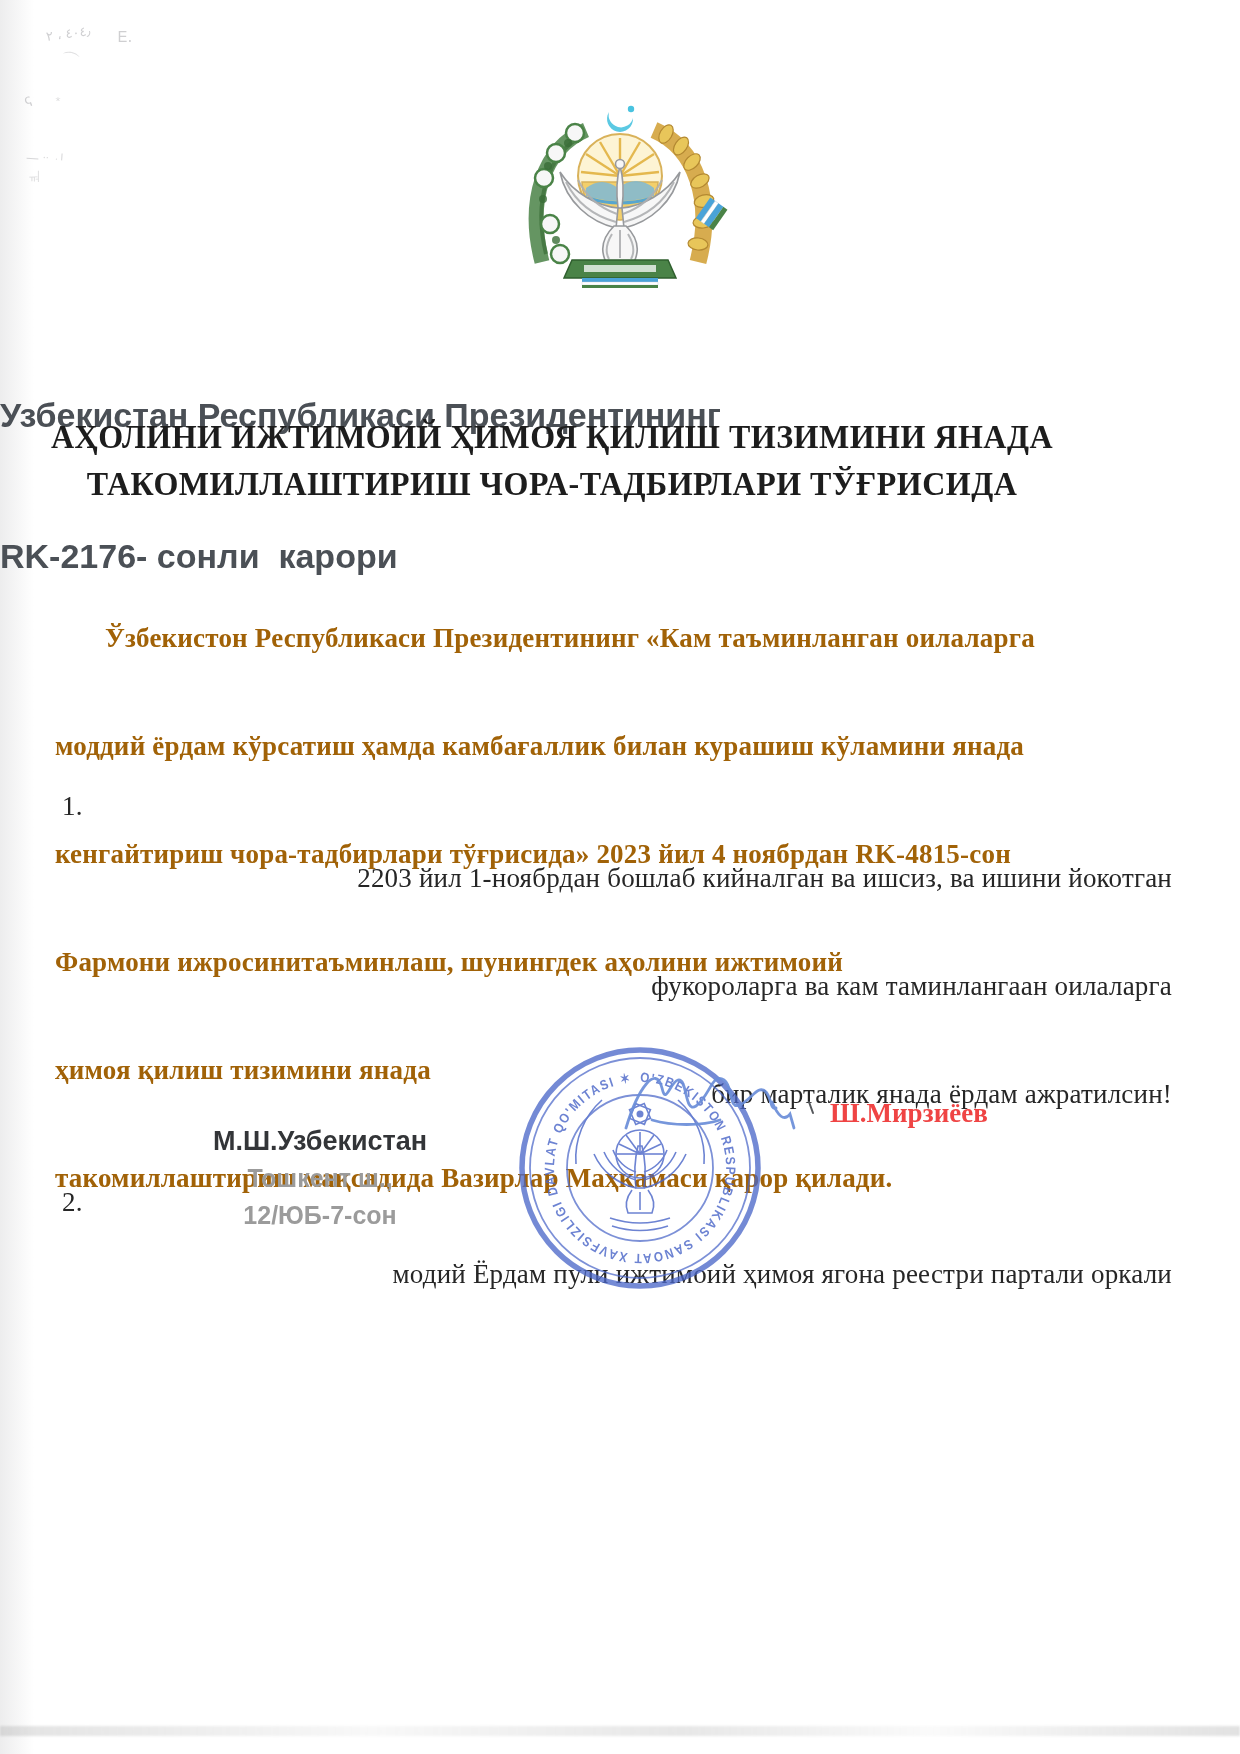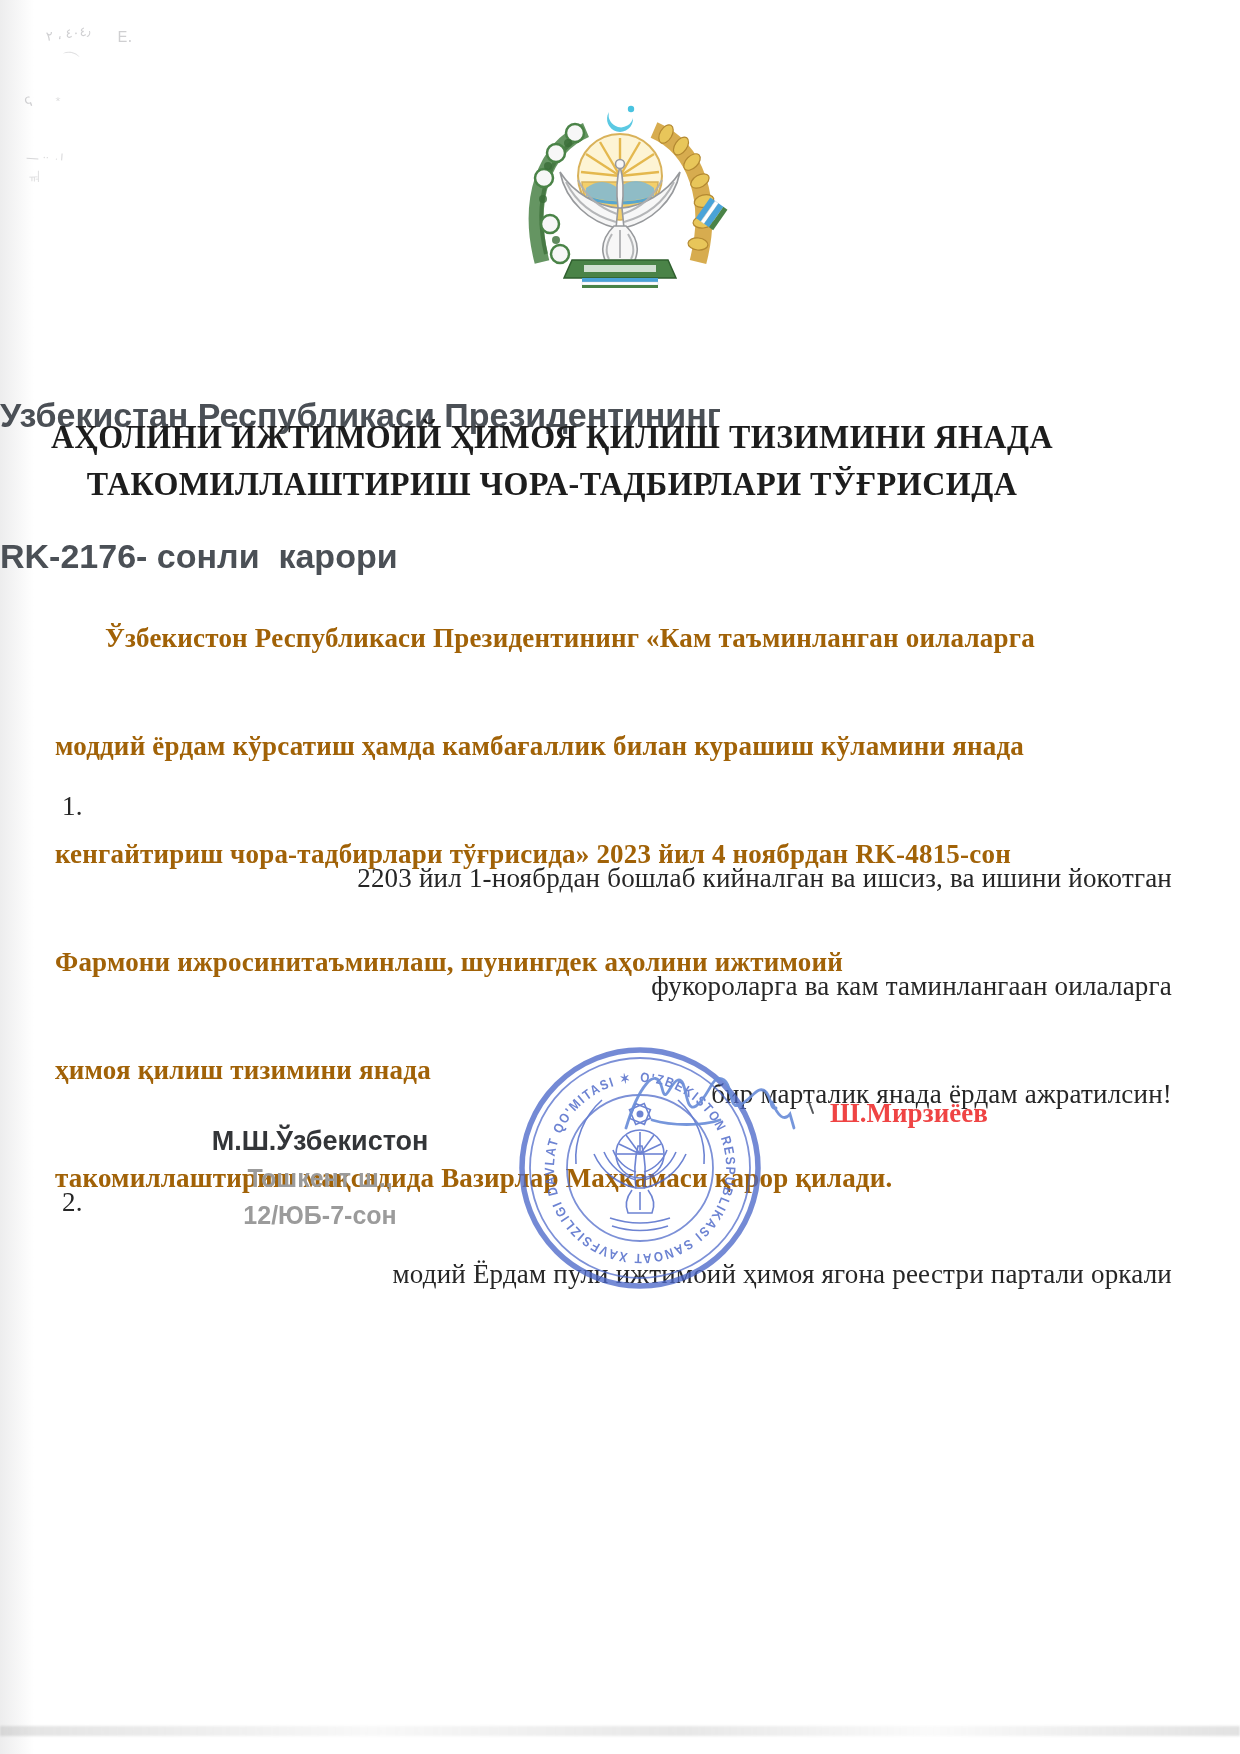--- a/index.html
+++ b/index.html
@@ -201,21 +201,21 @@
     </div>
     <div class="list-item">
       <span class="num">2.</span>
       <div class="li-lines">
         <div>модий Ёрдам пули ижтимоий ҳимоя ягона реестри партали оркали</div>
       </div>
     </div>
   </div>
 
   <div class="sig-left">
-    <div class="name">М.Ш.Ўзбекистон</div>
+    <div class="name">М.Ш.Узбекистан</div>
     <div class="sub">Тошкент ш.,</div>
     <div class="sub">12/ЮБ-7-сон</div>
   </div>
 
   <div class="seal">
     <svg viewBox="0 0 252 252" width="252" height="252">
       <defs>
         <path id="sealTextPath" d="M126,40 a86,86 0 1 1 -0.01,0 Z"></path>
       </defs>
       <g stroke="#4a66c8" fill="none">

